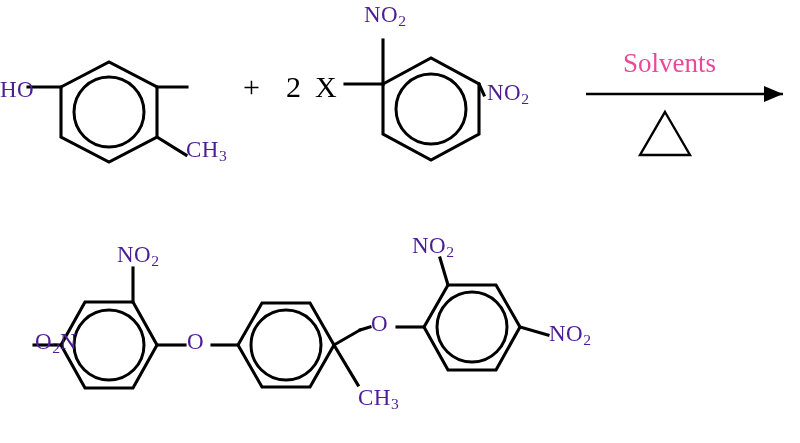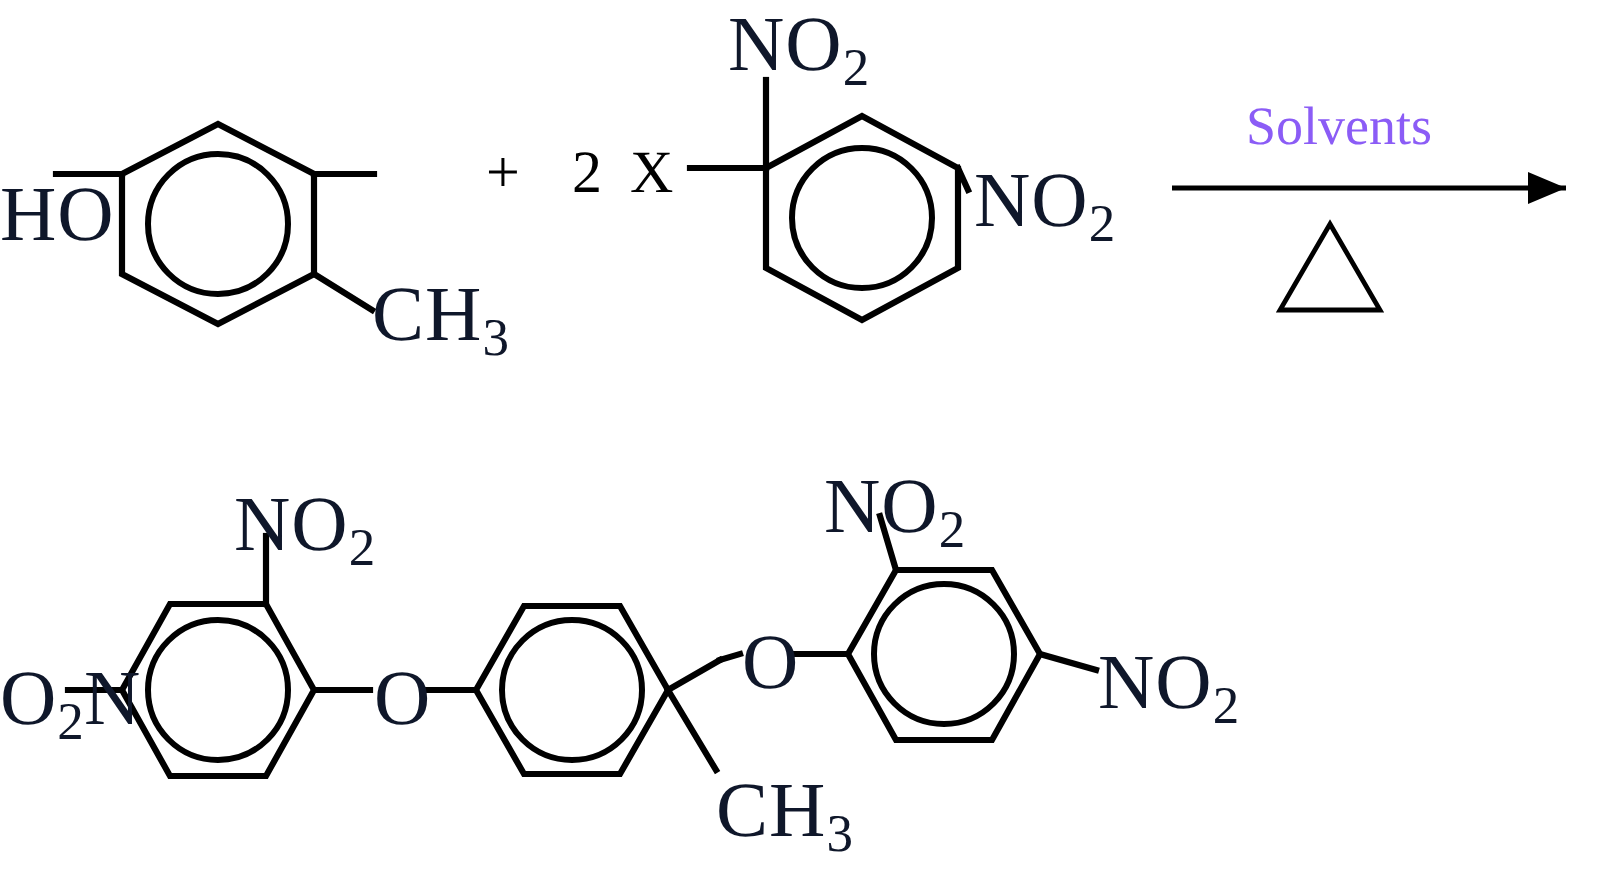--- a/index.html
+++ b/index.html
@@ -46,36 +46,36 @@
   }
   .delta-tri {
     stroke: #000000;
     stroke-width: 2.4;
     fill: none;
     stroke-linejoin: miter;
   }
   .chem-label {
     position: absolute;
     font-family: "Liberation Serif", "DejaVu Serif", serif;
-    font-size: 39px;
+    font-size: 23px;
     line-height: 1;
-    color: #0f172a;
+    color: #4c1d95;
     white-space: nowrap;
     letter-spacing: 0.5px;
   }
   .chem-label sub {
     font-size: 0.68em;
     vertical-align: -0.28em;
     letter-spacing: 0;
   }
   .solvent-label {
     position: absolute;
     font-family: "Liberation Serif", "DejaVu Serif", serif;
     font-size: 27px;
-    color: #8b5cf6;
+    color: #ec4899;
     white-space: nowrap;
   }
   .op-label {
     position: absolute;
     font-family: "Liberation Serif", "DejaVu Serif", serif;
     font-size: 30px;
     color: #000000;
     white-space: nowrap;
     letter-spacing: 2px;
   }
@@ -149,38 +149,38 @@
     <g>
       <polygon class="bond" points="424,327 448,285 496,285 520,327 496,370 448,370"></polygon>
       <circle class="ring-circle" cx="472" cy="327" r="35"></circle>
 
       <line class="bond" x1="448" y1="285" x2="440" y2="258"></line>
 
       <line class="bond" x1="520" y1="327" x2="548" y2="335"></line>
     </g>
   </svg>
 
-  <div class="chem-label" style="left:0px; top:88px;text-align:center;">HO</div>
+  <div class="chem-label" style="left:0px; top:78px;text-align:center;">HO</div>
 
 
   <div class="chem-label" style="left:186px; top:138px;"><span>CH</span><sub>3</sub></div>
 
   <div class="op-label" style="left:243px; top:70px;">+</div>
 
   <div class="op-label" style="left:286px; top:70px;">2</div>
 
   <div class="op-label" style="left:315px; top:70px;">X</div>
 
   <div class="chem-label" style="left:364px; top:3px;"><span>NO</span><sub>2</sub></div>
 
   <div class="chem-label" style="left:487px; top:81px;"><span>NO</span><sub>2</sub></div>
 
   <div class="solvent-label" style="left:623px; top:48px;">Solvents</div>
 
-  <div class="chem-label" style="left:0px; top:330px;"><span>O</span><sub>2</sub><span>N</span></div>
+  <div class="chem-label" style="left:0px; top:330px;padding-left:35px;"><span>O</span><sub>2</sub><span>N</span></div>
 
   <div class="chem-label" style="left:117px; top:243px;"><span>NO</span><sub>2</sub></div>
 
   <div class="chem-label" style="left:187px; top:330px;">O</div>
 
   <div class="chem-label" style="left:371px; top:312px;">O</div>
 
   <div class="chem-label" style="left:358px; top:386px;"><span>CH</span><sub>3</sub></div>
 
   <div class="chem-label" style="left:412px; top:234px;"><span>NO</span><sub>2</sub></div>

